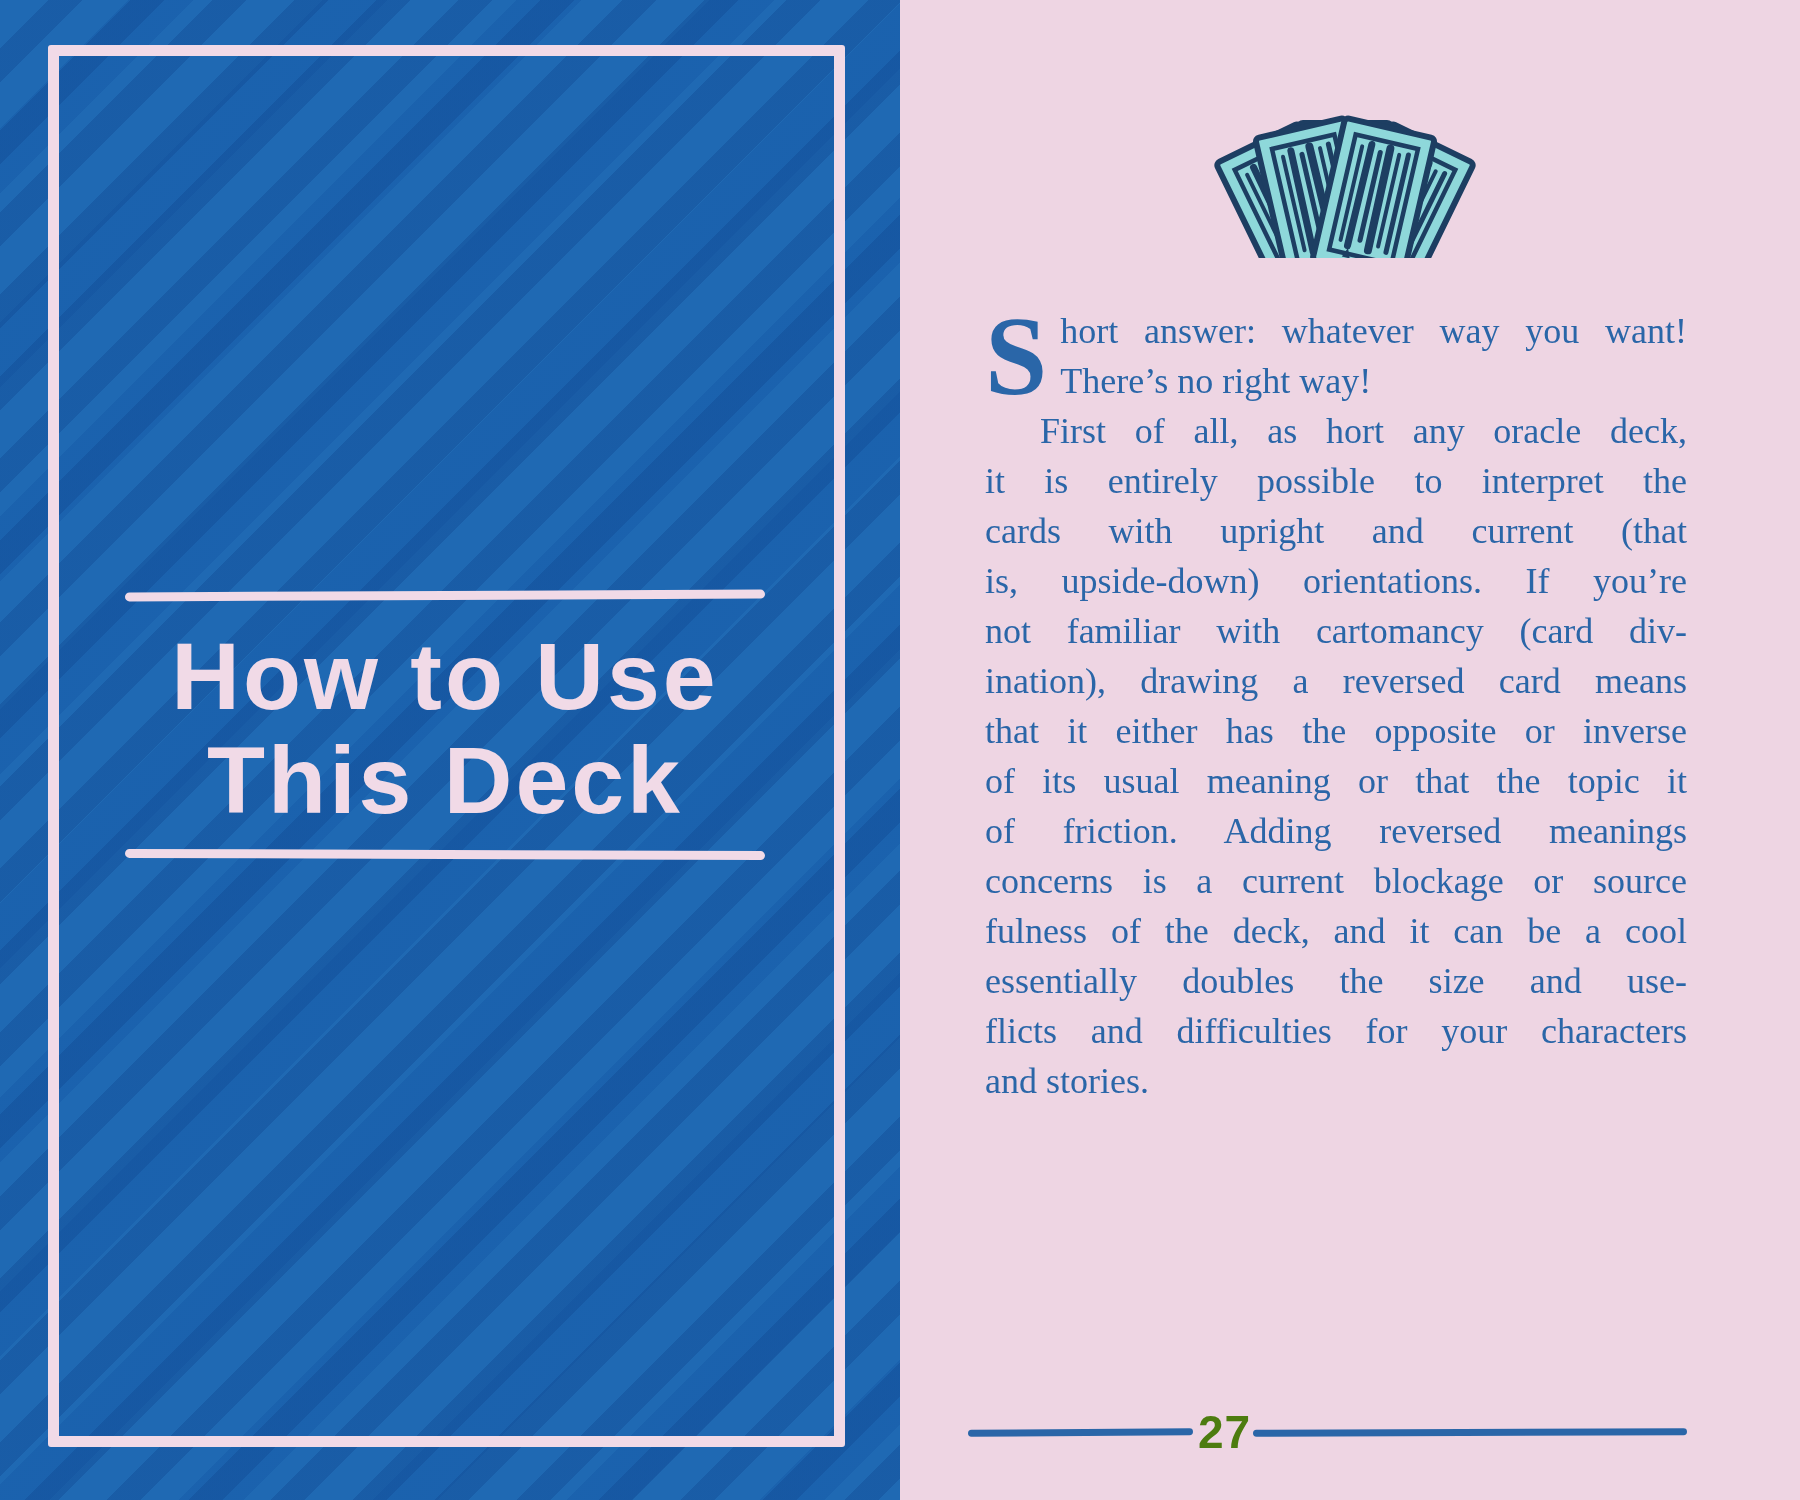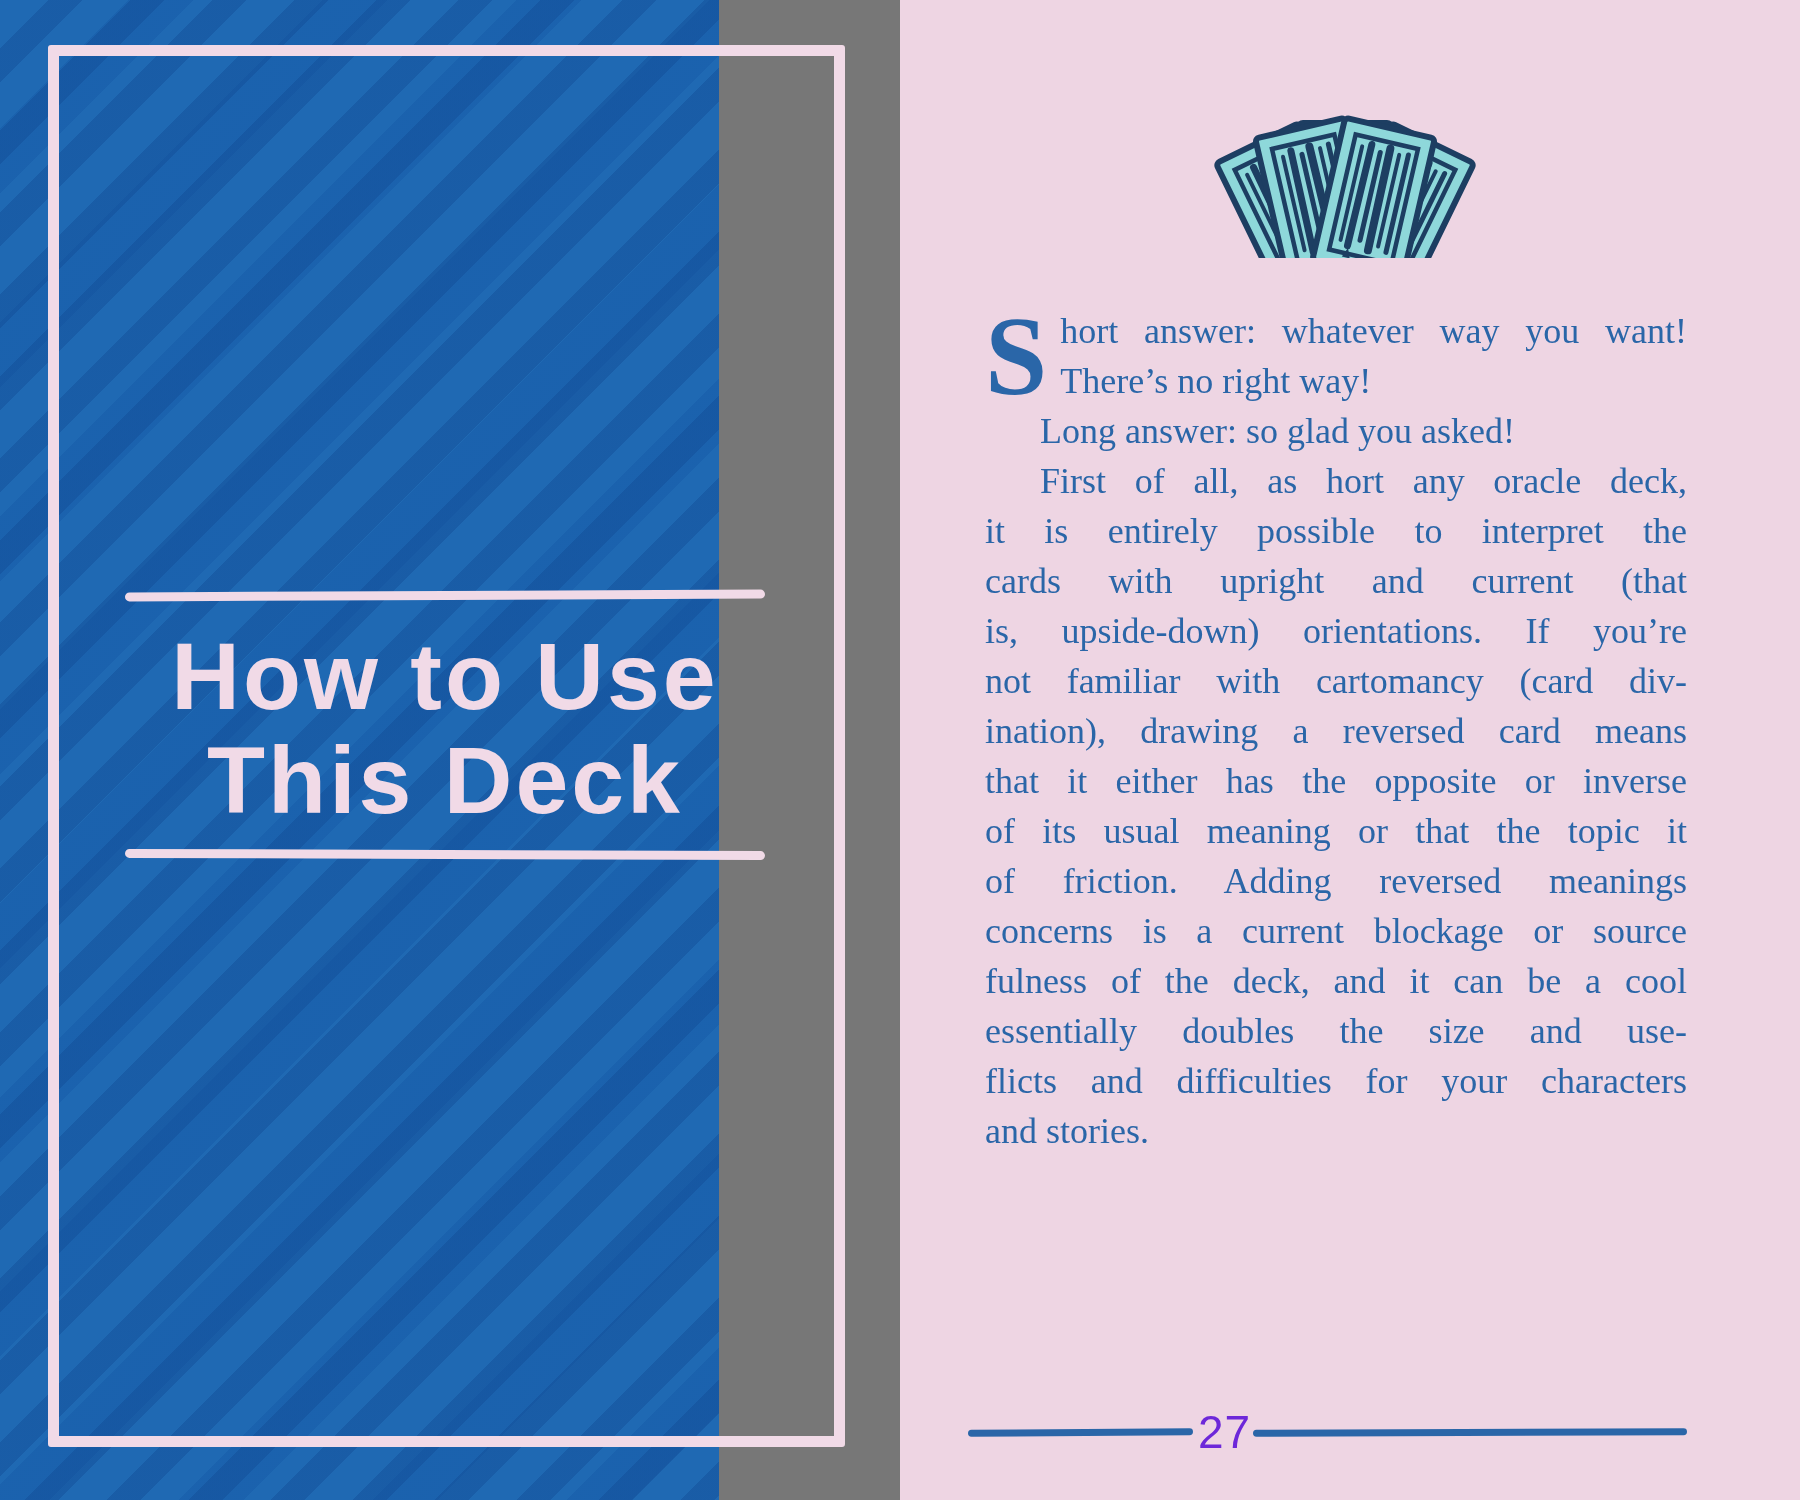--- a/index.html
+++ b/index.html
@@ -4,21 +4,21 @@
 <style>
   html,body{margin:0;padding:0;background:#777;}
   .spread{
     position:relative;
     width:1800px;height:1500px;
     overflow:hidden;
     font-family:"Liberation Serif", serif;
   }
   
   .page-left{
-    position:absolute;left:0;top:0;width:719px;height:1500px;
+    position:absolute;left:0;top:0;width:900px;height:1500px;
     background-color:#1f69b3;
     background-image:
       repeating-linear-gradient(135deg, rgba(0,0,0,0) 0 34px, rgba(16,72,146,0.38) 34px 58px),
       repeating-linear-gradient(135deg, rgba(0,0,0,0) 0 91px, rgba(14,77,158,0.25) 91px 137px);
   }
   .page-frame{
     position:absolute;left:48px;top:45px;width:775px;height:1380px;
     border:11px solid #f1dae7;border-radius:3px;
   }
   .title-block{
@@ -72,22 +72,22 @@
   }
   .footer-rule{
     position:absolute;top:27px;height:7px;background:#2a66a8;border-radius:5px;
   }
   .footer-rule.left{left:0;width:225px;transform:rotate(-0.35deg);}
   .footer-rule.right{left:285px;width:434px;transform:rotate(-0.2deg);}
   .page-number{
     position:absolute;left:228px;top:0;width:57px;
     text-align:center;
     font-family:"Liberation Sans", sans-serif;
-    font-weight:normal;font-size:46px;line-height:60px;
-    letter-spacing:1px;color:#6d28d9;
+    font-weight:bold;font-size:46px;line-height:60px;
+    letter-spacing:1px;color:#4d7c0f;
   }
 </style>
 </head>
 <body>
 
 <div class="spread">
 
   <div class="page-left">
     <div class="page-frame"></div>
     <div class="title-block">
@@ -124,21 +124,20 @@
         <use href="#oracle-card" transform="translate(180,265) rotate(-13)"></use>
         <use href="#oracle-card" transform="translate(180,265) rotate(26)"></use>
         <use href="#oracle-card" transform="translate(180,265) rotate(13)"></use>
       </svg>
     </div>
 
     <div class="body-text">
       <span class="dropcap">S</span>
       <div class="bline j">hort answer: whatever way you want!</div>
       <div class="bline">There’s no right way!</div>
-      <div class="bline indent">Long answer: so glad you asked!</div>
       <div class="bline j indent">First of all, as hort any oracle deck,</div>
       <div class="bline j">it is entirely possible to interpret the</div>
       <div class="bline j">cards with upright and current (that</div>
       <div class="bline j">is, upside-down) orientations. If you’re</div>
       <div class="bline j">not familiar with cartomancy (card div-</div>
       <div class="bline j">ination), drawing a reversed card means</div>
       <div class="bline j">that it either has the opposite or inverse</div>
       <div class="bline j">of its usual meaning or that the topic it</div>
       <div class="bline j">of friction. Adding reversed meanings</div>
       <div class="bline j">concerns is a current blockage or source</div>

